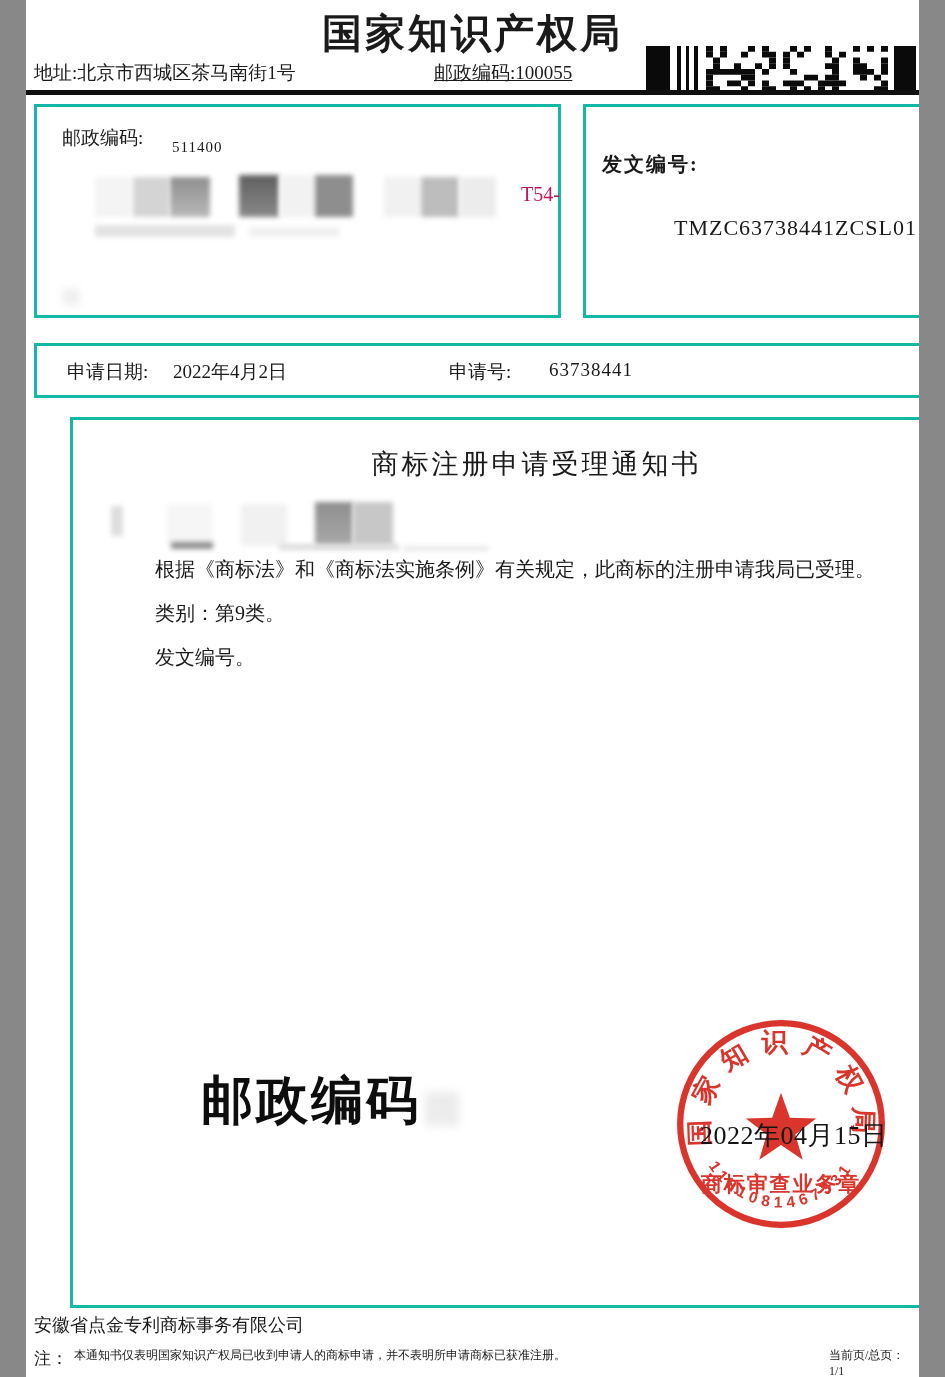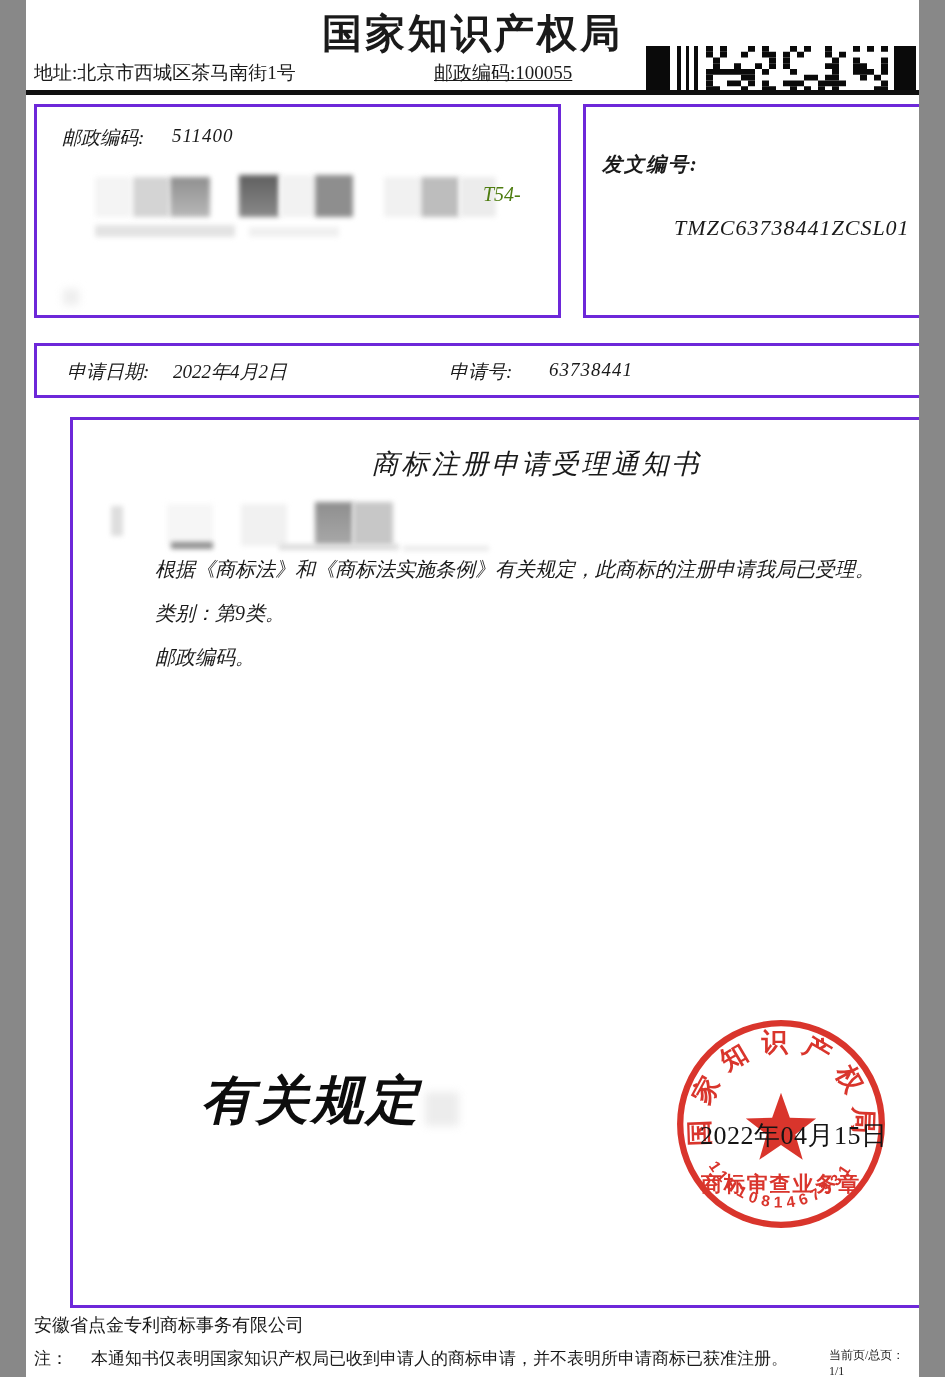--- a/index.html
+++ b/index.html
@@ -8,26 +8,26 @@
     font-family:"Liberation Serif","DejaVu Serif",serif;color:#1a1a1a;overflow:hidden;
   }
   .abs{position:absolute;}
   
   #doc-title{left:0;right:0;top:6px;text-align:center;font-size:40px;font-weight:700;letter-spacing:3px;}
   #hdr-address{left:8px;top:60px;font-size:19px;}
   #hdr-postal{left:408px;top:60px;font-size:19px;text-decoration:underline;}
   #barcode{left:620px;top:46px;width:322px;height:46px;}
   #hdr-rule{left:0;top:90px;width:945px;height:5px;background:#101010;}
   
-  .box{border:3px solid #6d28d9;background:#fff;font-style:italic;}
+  .box{border:3px solid #14b8a6;background:#fff;}
   #recipient-box{left:8px;top:104px;width:521px;height:208px;}
   #docnum-box{left:557px;top:104px;width:379px;height:208px;}
   #recipient-postal-label{left:25px;top:18px;font-size:19px;}
-  #recipient-postal-value{left:135px;top:18px;font-size:19px;letter-spacing:1px;}
-  #redacted-suffix{left:446px;top:76px;font-size:20px;color:#4d7c0f;}
+  #recipient-postal-value{left:135px;top:32px;font-size:15px;letter-spacing:1px;}
+  #redacted-suffix{left:484px;top:76px;font-size:20px;color:#be185d;}
   #docnum-label{left:16px;top:44px;font-size:20px;font-weight:700;letter-spacing:2px;}
   #docnum-value{left:60px;top:108px;font-size:22px;letter-spacing:1px;margin-left:28px;}
   
   #app-row{left:8px;top:343px;width:927px;height:49px;}
   #app-date-label{left:30px;top:13px;font-size:19px;}
   #app-date-value{left:136px;top:13px;font-size:19px;}
   #app-no-label{left:412px;top:13px;font-size:19px;}
   #app-no-value{left:512px;top:13px;font-size:19px;letter-spacing:1px;}
   
   #notice-box{left:8px;top:417px;width:927px;height:885px;margin-left:36px;}
@@ -39,21 +39,21 @@
     font-family:"Liberation Sans","DejaVu Sans",sans-serif;color:#0d0d0d;}
   
   .blur-block{position:absolute;filter:blur(2.5px);border-radius:1px;}
   .blur-soft{filter:blur(4px);}
   
   #stamp{left:643px;top:1012px;width:224px;height:224px;opacity:.93;}
   #stamp-date{left:674px;top:1118px;font-size:26px;color:#141414;letter-spacing:0.5px;z-index:6;}
   
   #footer-agency{left:8px;top:1313px;font-size:18px;}
   #footer-note-label{left:8px;top:1347px;font-size:17px;}
-  #footer-note{left:48px;top:1347px;font-size:17px;margin-left:17px;}
+  #footer-note{left:48px;top:1347px;font-size:12px;}
   #footer-pages{left:803px;top:1347px;font-size:12px;}
 </style>
 </head>
 <body>
 
 <div id="page">
 
   <div class="abs" id="doc-title">国家知识产权局</div>
   <div class="abs" id="hdr-address">地址:北京市西城区茶马南街1号</div>
   <div class="abs" id="hdr-postal">邮政编码:100055</div>
@@ -196,23 +196,23 @@
     <span class="blur-block" style="left:94px;top:84px;width:46px;height:42px;background:#f6f6f6;"></span>
     <span class="blur-block" style="left:168px;top:84px;width:46px;height:42px;background:#f1f1f1;"></span>
     <span class="blur-block" style="left:242px;top:82px;width:38px;height:44px;background:linear-gradient(#8e8e8e,#a9a9a9);"></span>
     <span class="blur-block" style="left:280px;top:82px;width:40px;height:44px;background:#c7c7c7;"></span>
     <span class="blur-block" style="left:98px;top:122px;width:42px;height:7px;background:#8f8f8f;"></span>
     <span class="blur-block" style="left:206px;top:124px;width:120px;height:6px;background:#dcdcdc;"></span>
     <span class="blur-block" style="left:330px;top:126px;width:86px;height:5px;background:#e9e9e9;"></span>
 
     <div class="abs" id="notice-p1">根据《商标法》和《商标法实施条例》有关规定，此商标的注册申请我局已受理。</div>
     <div class="abs" id="notice-p2">类别：第9类。</div>
-    <div class="abs" id="notice-p3">邮政编码。</div>
-
-    <div class="abs" id="trademark-name">有关规定</div>
+    <div class="abs" id="notice-p3">发文编号。</div>
+
+    <div class="abs" id="trademark-name">邮政编码</div>
     <span class="blur-block blur-soft" style="left:352px;top:672px;width:34px;height:34px;background:#ececec;"></span>
   </div>
 
   <svg class="abs" id="stamp" viewBox="0 0 230 230" xmlns="http://www.w3.org/2000/svg">
     <defs>
       <path id="arcTop" d="M 43.3 136.9 A 75 75 0 1 1 186.7 136.9" fill="none"></path>
       <path id="arcBottom" d="M 37.1 151.3 A 86 86 0 0 0 192.9 151.3" fill="none"></path>
     </defs>
     <circle cx="115" cy="115" r="103.5" fill="none" stroke="#d7261d" stroke-width="6.5"></circle>
     <polygon fill="#d7261d" points="115,83 124.1,108.5 151.1,109.3 129.7,125.8 137.3,151.7 115,136.5 92.7,151.7 100.3,125.8 78.9,109.3 105.9,108.5"></polygon>

